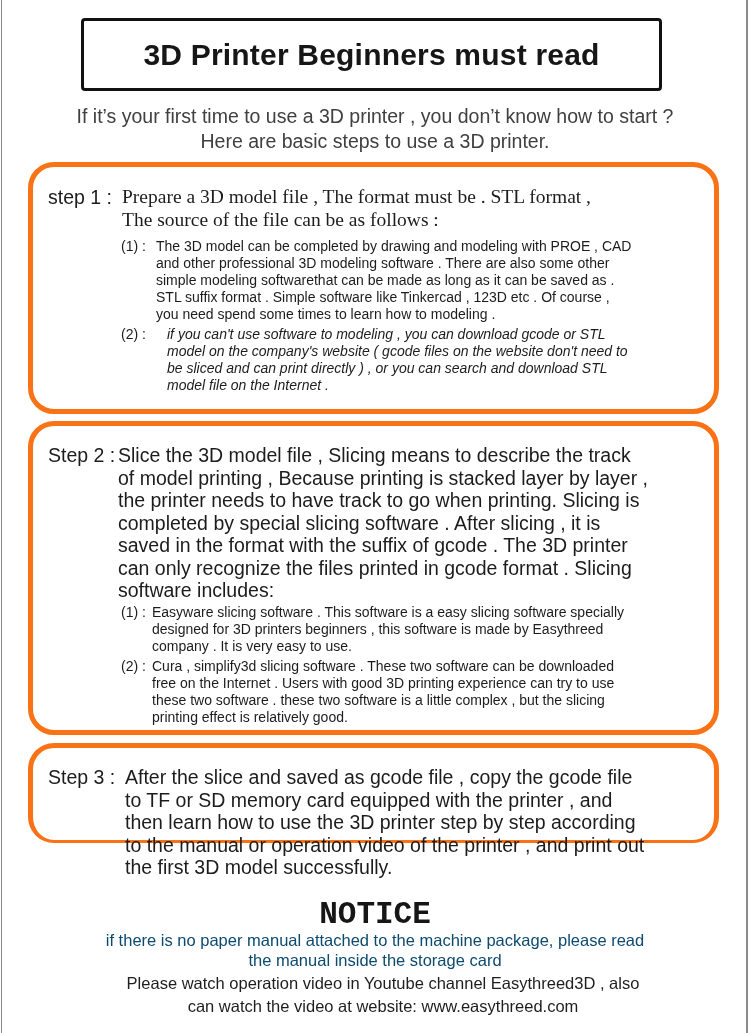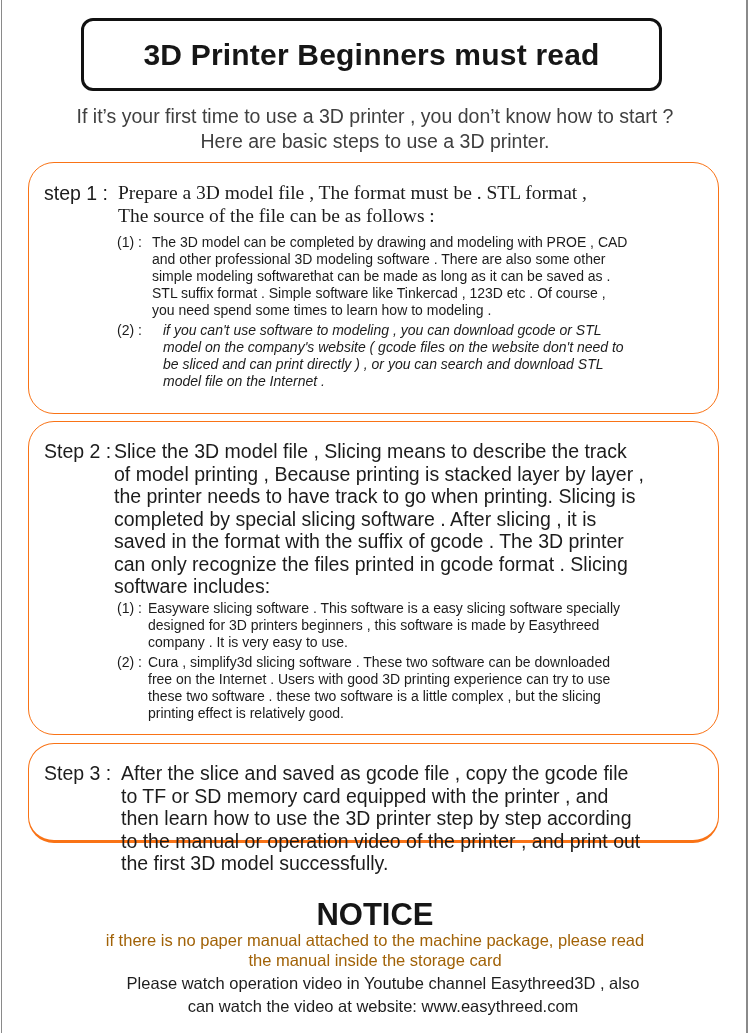--- a/index.html
+++ b/index.html
@@ -6,46 +6,46 @@
     body {
       width: 750px; height: 1033px; position: relative; overflow: hidden;
       font-family: "Liberation Sans", "DejaVu Sans", sans-serif;
       color: #1a1a1a;
     }
     .page-edge-left { position: absolute; left: 1px; top: 0; width: 1px; height: 1033px; background: #8a8a8a; }
     .page-edge-right { position: absolute; left: 746px; top: 0; width: 2px; height: 1033px; background: #8a8a8a; }
 
     .title-box {
       position: absolute; left: 81px; top: 18px; width: 581px; height: 73px;
-      border: 3px solid #111; border-radius: 12px; box-sizing: border-box;
+      border: 3px solid #111; border-radius: 4px; box-sizing: border-box;
       display: flex; align-items: center; justify-content: center;
     }
     .title-text { font-weight: bold; font-size: 30px; letter-spacing: 0.2px; color: #161616; }
 
     .intro { position: absolute; left: 0; top: 104px; width: 750px; text-align: center; font-size: 19.5px; line-height: 25px; color: #404040; }
 
     .step-box {
       position: absolute; left: 28px; width: 691px; box-sizing: border-box;
-      border: 1px solid #f97316; border-radius: 26px;
+      border: 5px solid #f97316; border-radius: 26px;
     }
     #step1 { top: 162px; height: 252px; }
     #step2 { top: 421px; height: 314px; text-decoration: underline; }
     #step3 { top: 743px; height: 100px; border-bottom-width: 3px; }
 
     .step-head { position: absolute; font-size: 19.5px; line-height: 22.5px; color: #1c1c1c; }
     .step-label { position: absolute; left: 0; top: 0; white-space: nowrap; }
     .step-body { position: absolute; top: 0; white-space: pre-line; }
 
     .sub-list { position: absolute; font-size: 14px; line-height: 17px; color: #1c1c1c; }
     .sub-item { position: relative; }
     .sub-num { position: absolute; left: 0; top: 0; white-space: nowrap; }
     .sub-text { white-space: pre-line; }
 
-    .notice-title { position: absolute; left: 0; top: 897px; width: 750px; text-align: center; font-weight: bold; font-size: 31px; line-height: 36px; color: #161616; }
-    .notice-text { position: absolute; left: 0; top: 931px; width: 750px; text-align: center; font-size: 16.5px; line-height: 19.5px; color: #a16207; }
+    .notice-title { position: absolute; left: 0; top: 897px; width: 750px; text-align: center; font-weight: bold; font-size: 31px; line-height: 36px; color: #161616; font-family: Liberation Mono, monospace; }
+    .notice-text { position: absolute; left: 0; top: 931px; width: 750px; text-align: center; font-size: 16.5px; line-height: 19.5px; color: #0c4a6e; }
     .notice-text2 { position: absolute; left: 0; top: 972px; width: 750px; text-align: center; font-size: 16.5px; line-height: 23px; color: #1e1e1e; padding-left: 8px; }
   </style>
 </head>
 <body>
 
 <div class="page-edge-left"></div>
 <div class="page-edge-right"></div>
 
 <div class="title-box">
   <span class="title-text">3D Printer Beginners must read</span>

